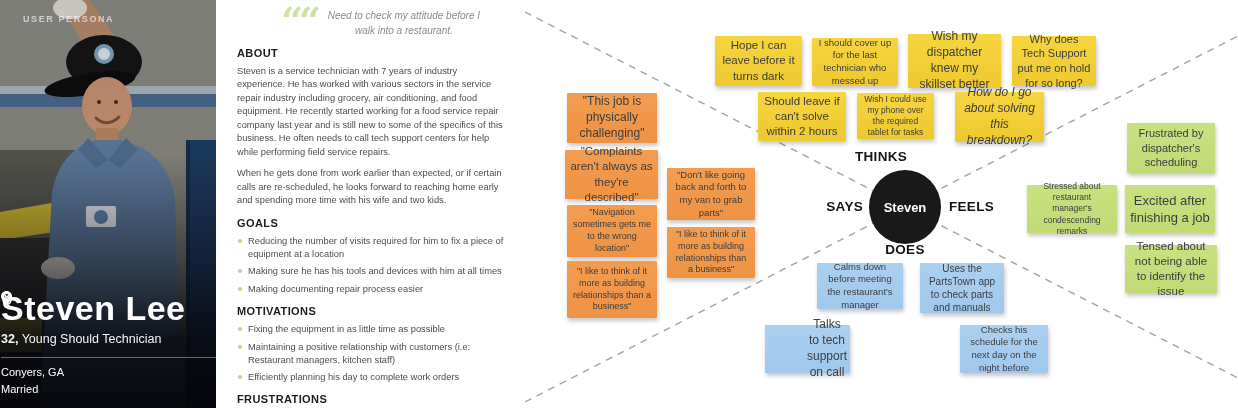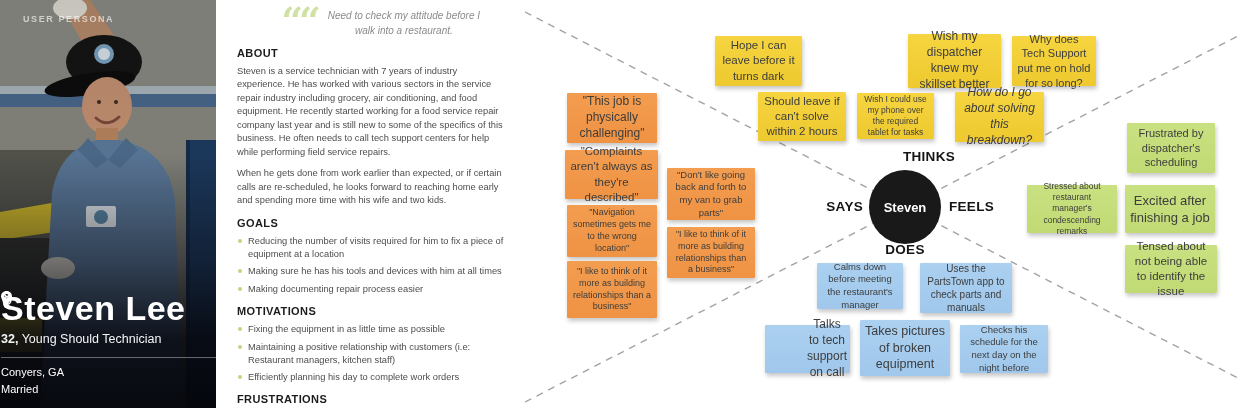--- a/index.html
+++ b/index.html
@@ -30,21 +30,21 @@
   .quote-text { font-style:italic; font-size:10px; line-height:1.45; color:#8b8b8b; width:158px; text-align:center; }
   .sec-h { font-size:11px; font-weight:bold; color:#1c1c1c; letter-spacing:.4px; margin:9px 0 6px; }
   .para { font-size:9.3px; line-height:1.45; color:#4d4d4d; margin-bottom:8px; }
   .bullet-item { position:relative; font-size:9.3px; line-height:1.38; color:#4d4d4d; padding-left:11px; margin-bottom:5px; }
   .bullet-item::before { content:""; position:absolute; left:1px; top:4px; width:4px; height:4px; border-radius:50%; background:#ccd186; }
 
   
   .map-panel { position:absolute; left:525px; top:0; width:713px; height:408px; background:#fff; }
   .dash-svg { position:absolute; inset:0; }
   .quad-label { position:absolute; font-size:13.5px; font-weight:bold; color:#151515; letter-spacing:.3px; }
-  .lbl-thinks { left:330px; top:149px; width:100px; text-align:right; }
+  .lbl-thinks { left:330px; top:149px; width:100px; text-align:left; }
   .lbl-says   { left:238px; top:199px; width:100px; text-align:right; }
   .lbl-feels  { left:424px; top:199px; }
   .lbl-does   { left:330px; top:242px; width:100px; text-align:center; }
   .center-circle { position:absolute; left:344px; top:170px; width:72px; height:74px; border-radius:50%;
     background:#191919; color:#fff; display:flex; align-items:center; justify-content:center;
     font-size:13px; font-weight:bold; }
   .note { position:absolute; display:flex; align-items:center; justify-content:center; text-align:center;
     padding:3px 5px; color:#3d3d3d; line-height:1.32; border-radius:1px;
     box-shadow:1px 3px 4px rgba(0,0,0,.22); }
   .note.yellow { background:linear-gradient(#f6d540, #eec92f); }
@@ -66,21 +66,21 @@
   .s4{left:42px;top:261px;width:90px;height:57px;font-size:9px;}
   .s5{left:142px;top:168px;width:88px;height:52px;font-size:9.5px;}
   .s6{left:142px;top:227px;width:88px;height:51px;font-size:9px;}
 
   .f1{left:602px;top:123px;width:88px;height:50px;font-size:11px;}
   .f2{left:502px;top:185px;width:90px;height:48px;font-size:8.5px;}
   .f3{left:600px;top:185px;width:90px;height:48px;font-size:13px;}
   .f4{left:600px;top:245px;width:92px;height:48px;font-size:11.5px;}
 
   .d1{left:292px;top:263px;width:86px;height:46px;font-size:9.5px;}
-  .d2{left:395px;top:263px;width:92px;height:50px;font-size:10px;}
+  .d2{left:395px;top:263px;width:84px;height:50px;font-size:10px;}
   .d3{left:240px;top:325px;width:85px;height:48px;font-size:12px;padding-left:44px;}
   .d4{left:335px;top:320px;width:90px;height:56px;font-size:12.5px;}
   .d5{left:435px;top:325px;width:88px;height:48px;font-size:9.5px;}
 </style>
 </head>
 <body>
 
 <div class="canvas">
 
   <aside class="photo-panel">
@@ -181,20 +181,21 @@
       <line x1="0" y1="402" x2="713" y2="36" stroke="#a3a3a3" stroke-width="1.4" stroke-dasharray="7 6"></line>
     </svg>
 
     <div class="quad-label lbl-thinks">THINKS</div>
     <div class="quad-label lbl-says">SAYS</div>
     <div class="quad-label lbl-feels">FEELS</div>
     <div class="quad-label lbl-does">DOES</div>
     <div class="center-circle">Steven</div>
 
     <div class="note yellow t1">Hope I can leave before it turns dark</div>
+    <div class="note yellow t2">I should cover up for the last technician who messed up</div>
     <div class="note yellow t3">Wish my dispatcher knew my skillset better</div>
     <div class="note yellow t4">Why does Tech Support put me on hold for so long?</div>
     <div class="note yellow t5">Should leave if can't solve within 2 hours</div>
     <div class="note yellow t6">Wish I could use my phone over the required tablet for tasks</div>
     <div class="note yellow t7">How do I go about solving this breakdown?</div>
 
     <div class="note orange s1">"This job is physically challenging"</div>
     <div class="note orange s2">"Complaints aren't always as they're described"</div>
     <div class="note orange s3">"Navigation sometimes gets me to the wrong location"</div>
     <div class="note orange s4">"I like to think of it more as building relationships  than a business"</div>
@@ -202,17 +203,16 @@
     <div class="note orange s6">"I like to think of it more as building relationships  than a business"</div>
 
     <div class="note green f1">Frustrated by dispatcher's scheduling</div>
     <div class="note green f2">Stressed about restaurant manager's condescending remarks</div>
     <div class="note green f3">Excited after finishing a job</div>
     <div class="note green f4">Tensed about not being able to identify the issue</div>
 
     <div class="note blue d1">Calms down before meeting the restaurant's manager</div>
     <div class="note blue d2">Uses the PartsTown app to check parts and manuals</div>
     <div class="note blue d3">Talks to tech support on call</div>
-    <div class="note blue d4">Takes pictures of broken equipment</div>
     <div class="note blue d5">Checks his schedule for the next day on the night before</div>
   </section>
 
 </div>
 
 </body></html>

